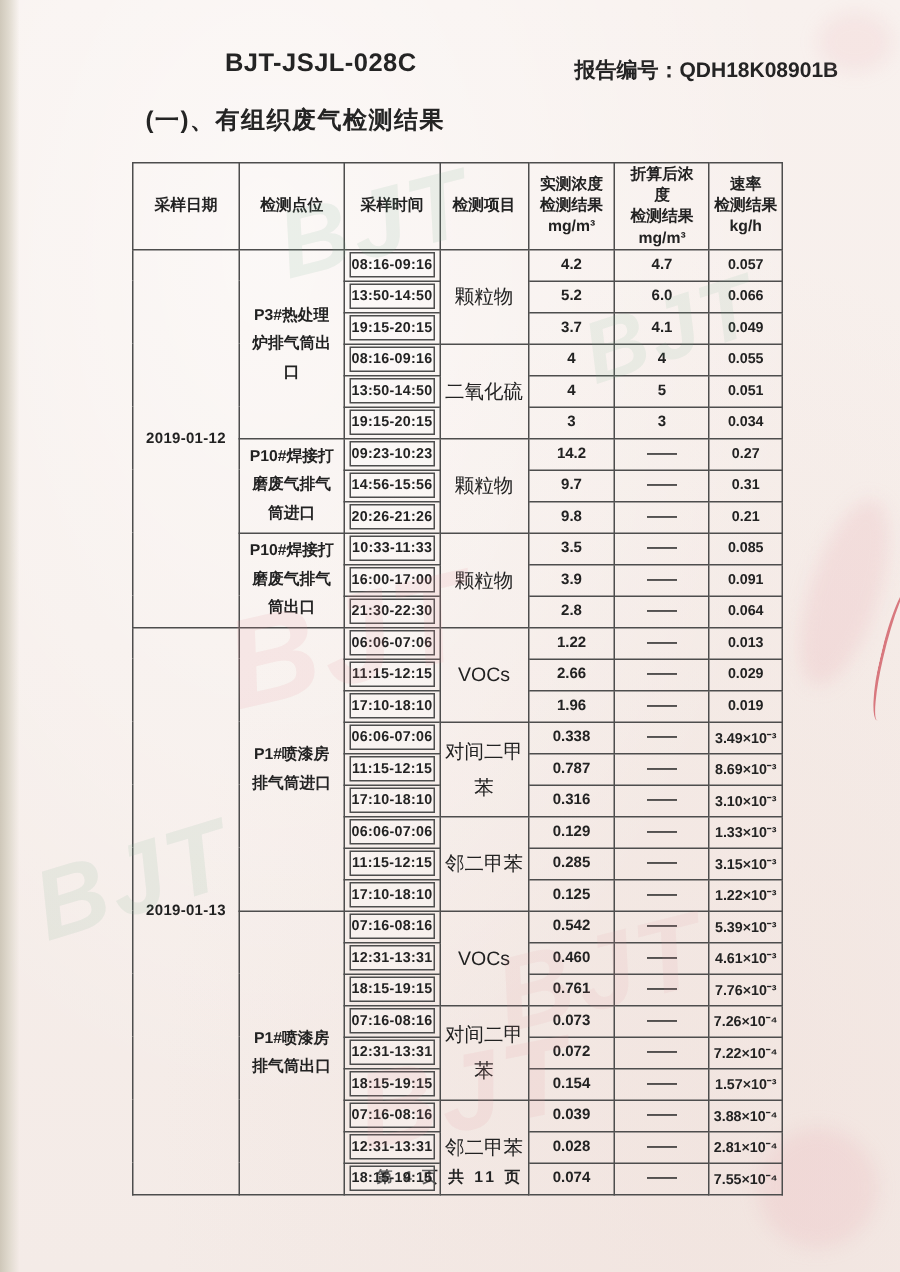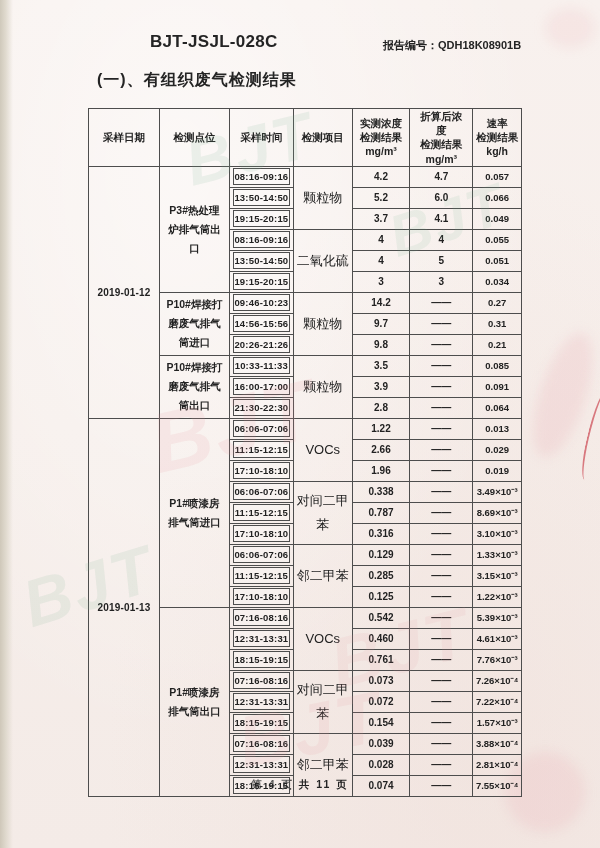--- a/index.html
+++ b/index.html
@@ -10,21 +10,21 @@
       radial-gradient(ellipse at 30% 20%, rgba(255,255,255,.55), rgba(255,255,255,0) 60%),
       radial-gradient(ellipse at 80% 90%, rgba(238,220,214,.45), rgba(238,220,214,0) 55%),
       linear-gradient(180deg,#f8f1ee 0%,#f6eeea 50%,#f4ebe7 100%);
     font-family:"Liberation Sans", sans-serif;
     color:#242424;
   }
   .scan-edge{position:absolute;left:0;top:0;width:13px;height:848px;
     background:linear-gradient(90deg,#c8c1b1 0%,#dcd6c9 45%,rgba(222,216,203,0) 100%);opacity:.85;}
 
   .doc-code{position:absolute;left:116px;top:32px;font-size:17px;font-weight:700;letter-spacing:.3px;margin-left:34px;}
-  .report-no{position:absolute;left:383px;top:38px;font-size:11px;font-weight:700;}
+  .report-no{position:absolute;left:383px;top:38px;font-size:14px;font-weight:700;}
   .page-title{position:absolute;left:97px;top:70px;font-size:16px;font-weight:700;letter-spacing:1px;}
   .page-footer{position:absolute;left:0;right:0;top:778px;text-align:center;
     font-size:10.5px;font-weight:600;letter-spacing:2px;}
 
   table.report{position:absolute;left:88px;top:108px;border-collapse:collapse;table-layout:fixed;
     width:434px;z-index:2;}
   table.report th, table.report td{
     border:1px solid #4d4d4d;text-align:center;vertical-align:middle;
     padding:0 1px;overflow:hidden;color:#222;}
   table.report{border:1.5px solid #3e3e3e;}
@@ -156,21 +156,21 @@
         </td>
         <td class="c-measured">3</td>
         <td class="c-converted">3</td>
         <td class="c-rate">0.034</td>
       </tr>
       <tr>
         <td rowspan="3" class="c-point">P10#焊接打
 磨废气排气
 筒进口</td>
         <td class="c-time">
-          <span class="time-box">09:46-10:23</span>
+          <span class="time-box">09:23-10:23</span>
         </td>
         <td rowspan="3" class="c-item">颗粒物</td>
         <td class="c-measured">14.2</td>
         <td class="c-converted">——</td>
         <td class="c-rate">0.27</td>
       </tr>
       <tr>
         <td class="c-time">
           <span class="time-box">14:56-15:56</span>
         </td>

